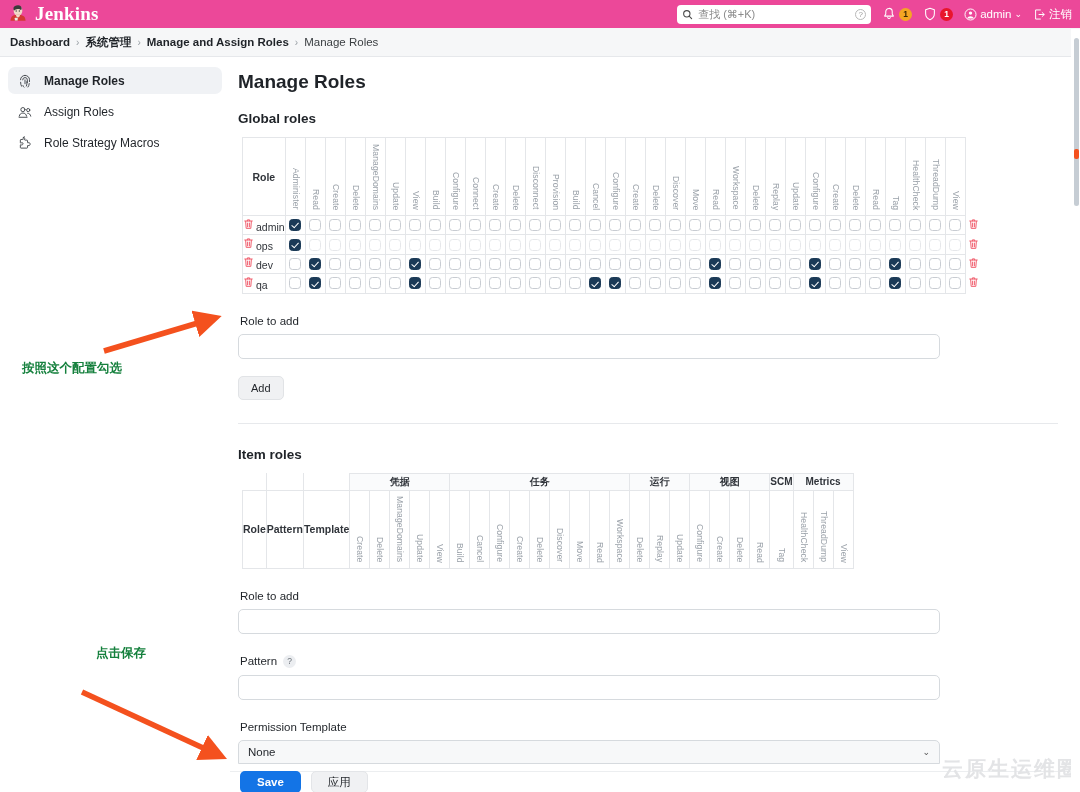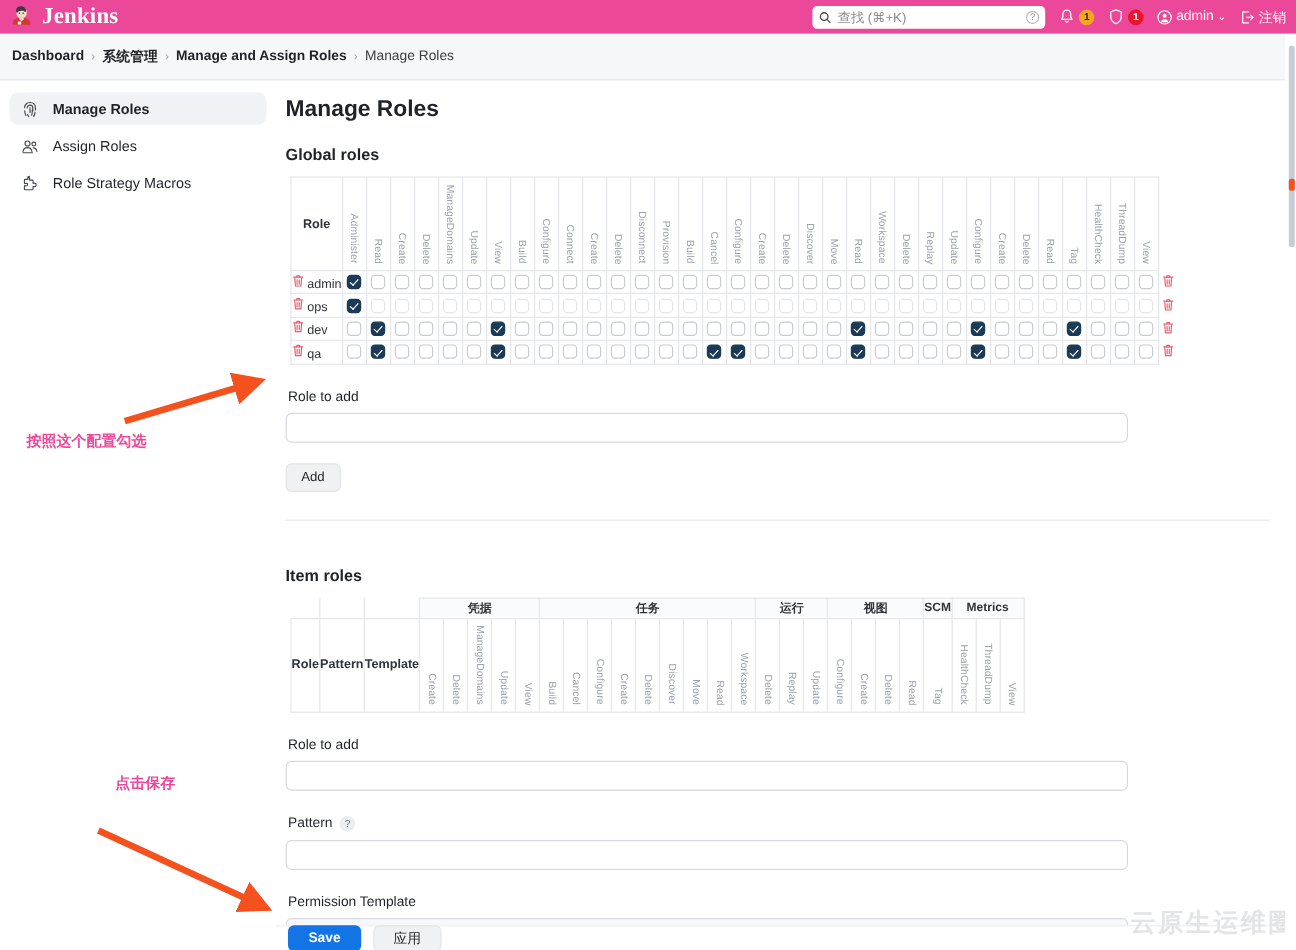--- a/index.html
+++ b/index.html
@@ -43,21 +43,21 @@
     min-width:13px; height:13px; border-radius:50%; color:#fff;
     font-size:8.5px; display:inline-flex; align-items:center; justify-content:center;
     font-weight:700; padding:0 3px;
   }
   .badge.orange { background:#f5a623; color:#3b2a00; }
   .badge.red { background:#e8152c; }
   .top-item { display:flex; align-items:center; gap:3px; color:#fff; font-size:11.5px; }
 
   
   .crumbs {
-    height:39px; background:#f6f7f8; border-bottom:1px solid #e6e8eb;
+    height:29px; background:#f6f7f8; border-bottom:1px solid #e6e8eb;
     display:flex; align-items:center; padding:0 10px; gap:6px; font-size:11.5px;
   }
   .crumbs a { color:#1f2328; text-decoration:none; font-weight:600; }
   .crumbs .sep { color:#9aa0a6; font-size:10px; }
   .crumbs .cur { color:#3c4043; font-weight:400; }
 
   
   .wrap { display:flex; height:735px; }
   .sidebar { width:230px; padding:10px 8px 0 8px; flex:0 0 230px; }
   .side-item {
@@ -149,21 +149,21 @@
     font-family:inherit; cursor:pointer;
   }
   .btn-apply {
     height:22px; padding:0 16px; border-radius:5px; background:#f0f1f3;
     border:1px solid #e3e5e8; color:#1f2328; font-size:11.5px;
     font-family:inherit; cursor:pointer;
   }
 
   
   .anno {
-    position:absolute; color:#ec4899; font-size:12.5px; font-weight:700;
+    position:absolute; color:#15803d; font-size:12.5px; font-weight:700;
     white-space:nowrap; pointer-events:none;
   }
   .anno-svg { position:absolute; pointer-events:none; overflow:visible; }
 
   .watermark {
     position:absolute; right:0; bottom:9px;
     font-size:21px; color:#e3e4e6; font-weight:700; letter-spacing:2px;
     pointer-events:none;
   }
 
@@ -529,21 +529,21 @@
         </table>
     </div>
 
     <div class="field-label">Role to add</div>
     <input class="text-input" type="text" value="" style="">
 
     <button class="btn-add">Add</button>
 
     <div class="divider"></div>
 
-    <h2 class="section" style="margin-top:38px;">Item roles</h2>
+    <h2 class="section" style="margin-top:23px;">Item roles</h2>
 
     <div class="matrix-wrap">
       <table class="matrix" id="item-table">
           <tbody>
             <tr>
               <td class="grp blank"></td>
               <td class="grp blank"></td>
               <td class="grp blank"></td>
               <td class="grp" colspan="5">凭据</td>
               <td class="grp" colspan="9">任务</td>

